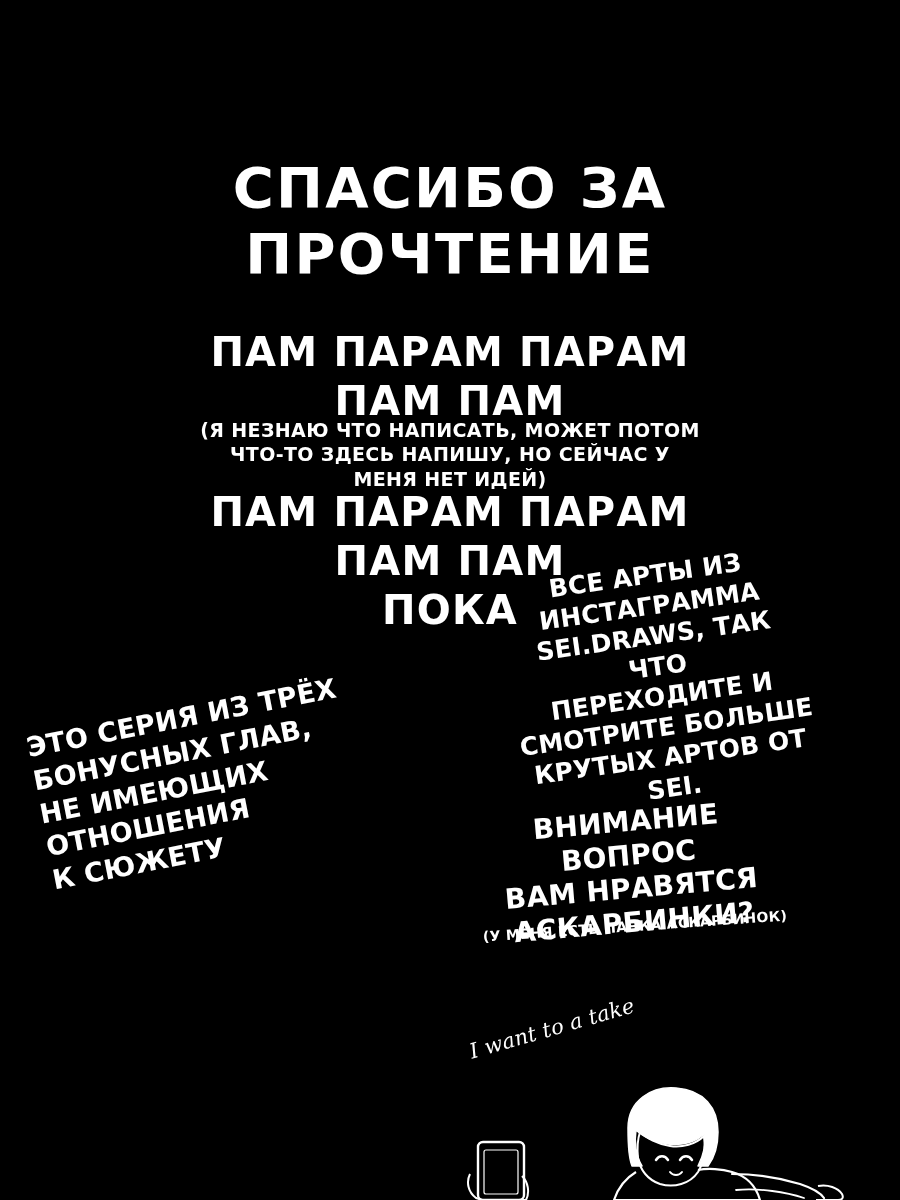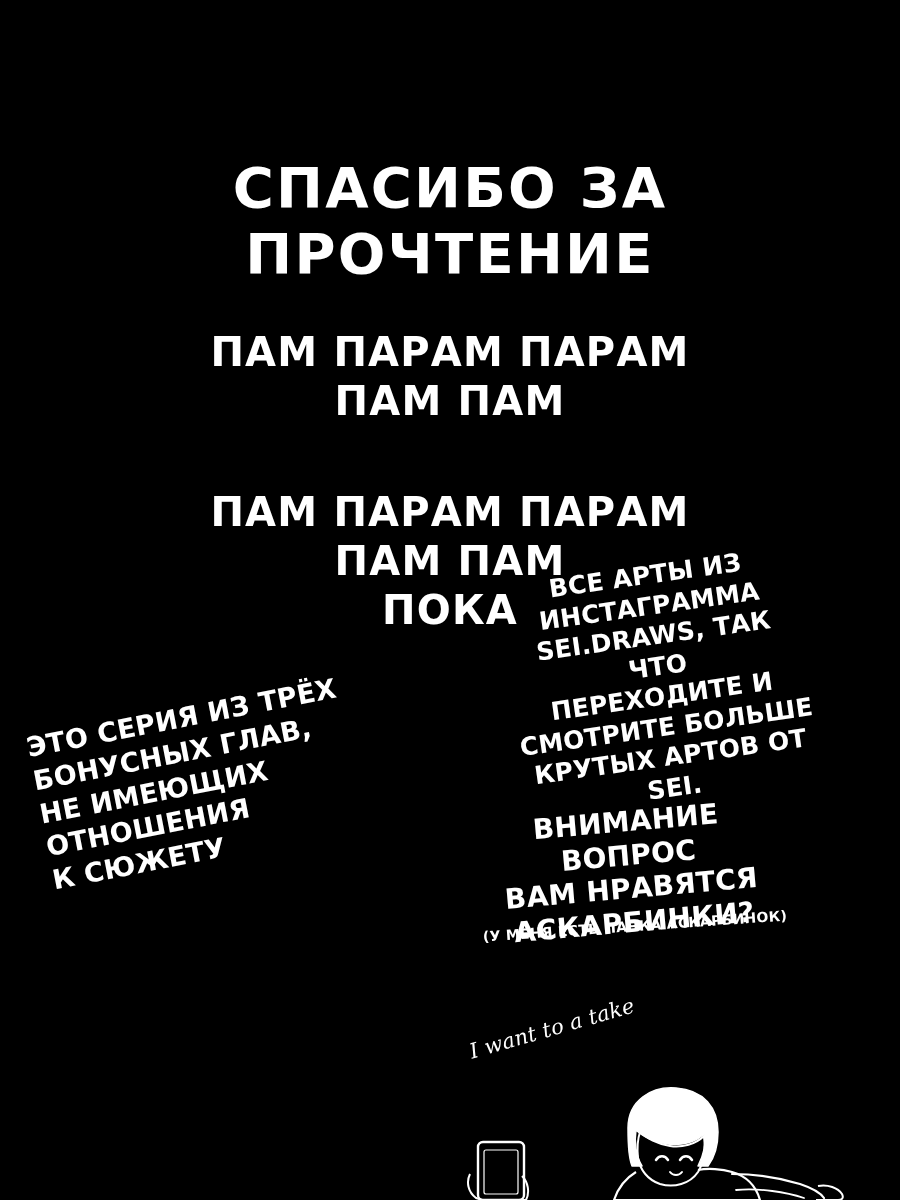--- a/index.html
+++ b/index.html
@@ -150,20 +150,23 @@
 <body>
 
 <div id="page">
 
   <div class="txt" id="title">СПАСИБО ЗА
 ПРОЧТЕНИЕ</div>
 
   <div class="txt" id="pam1">ПАМ ПАРАМ ПАРАМ
 ПАМ ПАМ</div>
 
+  <div class="txt" id="note1">(Я НЕЗНАЮ ЧТО НАПИСАТЬ, МОЖЕТ ПОТОМ
+ЧТО-ТО  ЗДЕСЬ НАПИШУ, НО СЕЙЧАС У
+МЕНЯ НЕТ ИДЕЙ)</div>
 
   <div class="txt" id="pam2">ПАМ ПАРАМ ПАРАМ
 ПАМ ПАМ
 ПОКА</div>
 
   <div class="txt" id="insta">ВСЕ АРТЫ ИЗ
 ИНСТАГРАММА
 SEI.DRAWS, ТАК ЧТО
 ПЕРЕХОДИТЕ И
 СМОТРИТЕ БОЛЬШЕ

